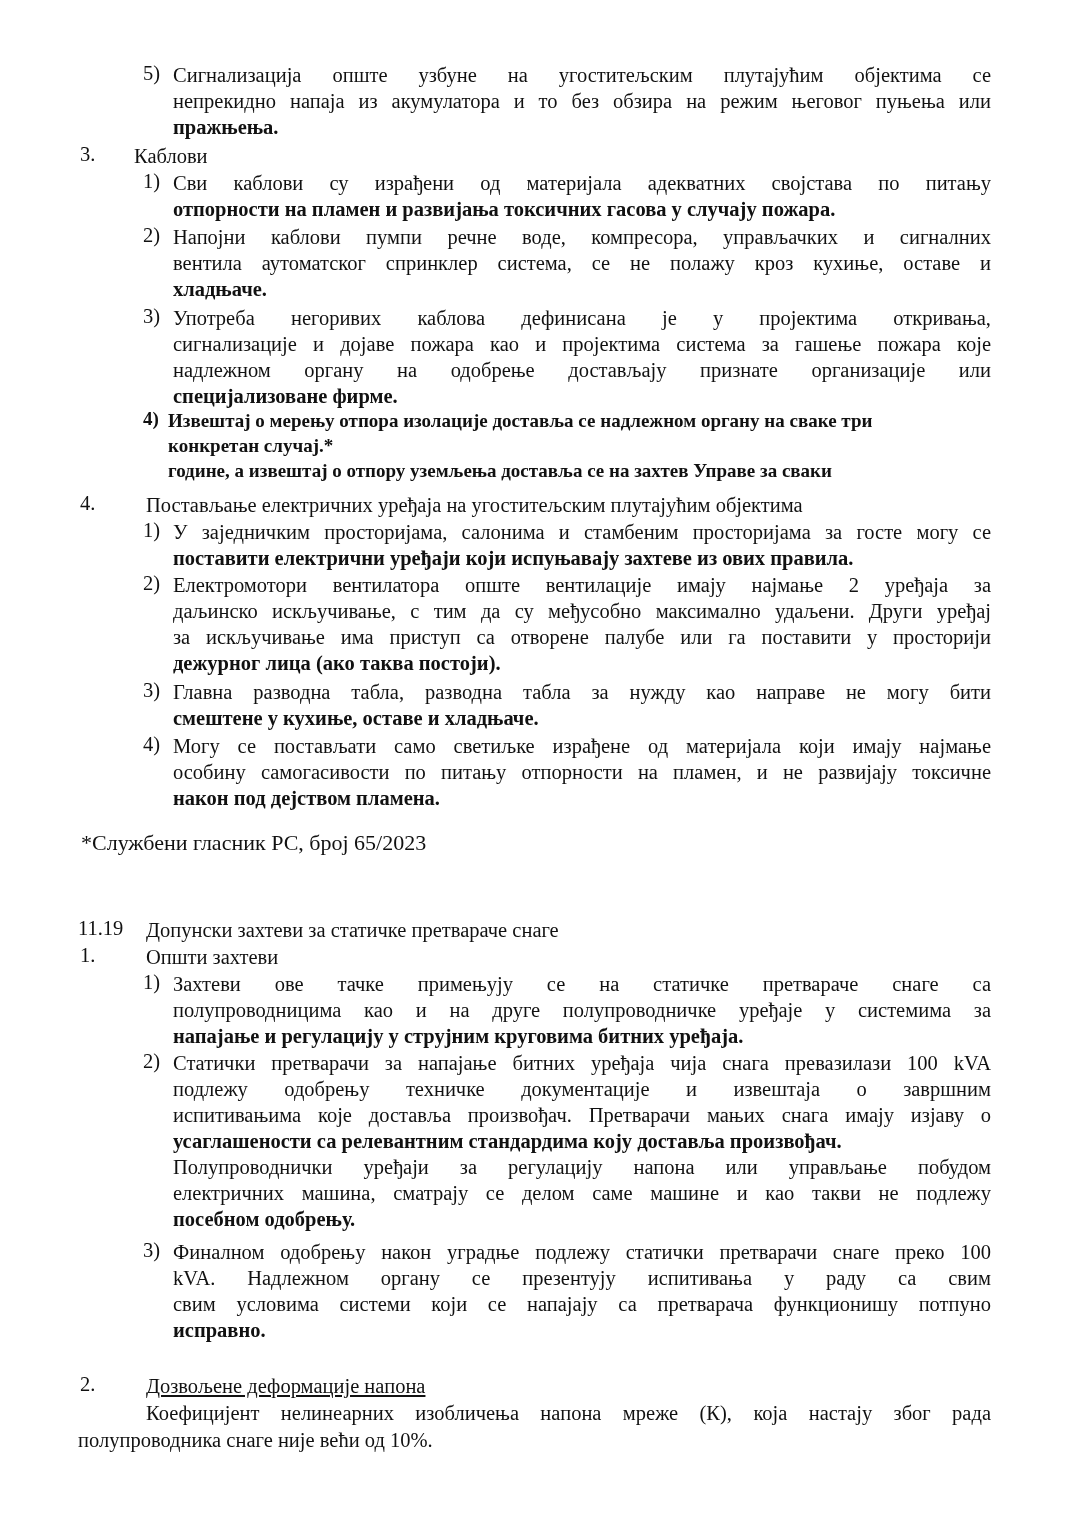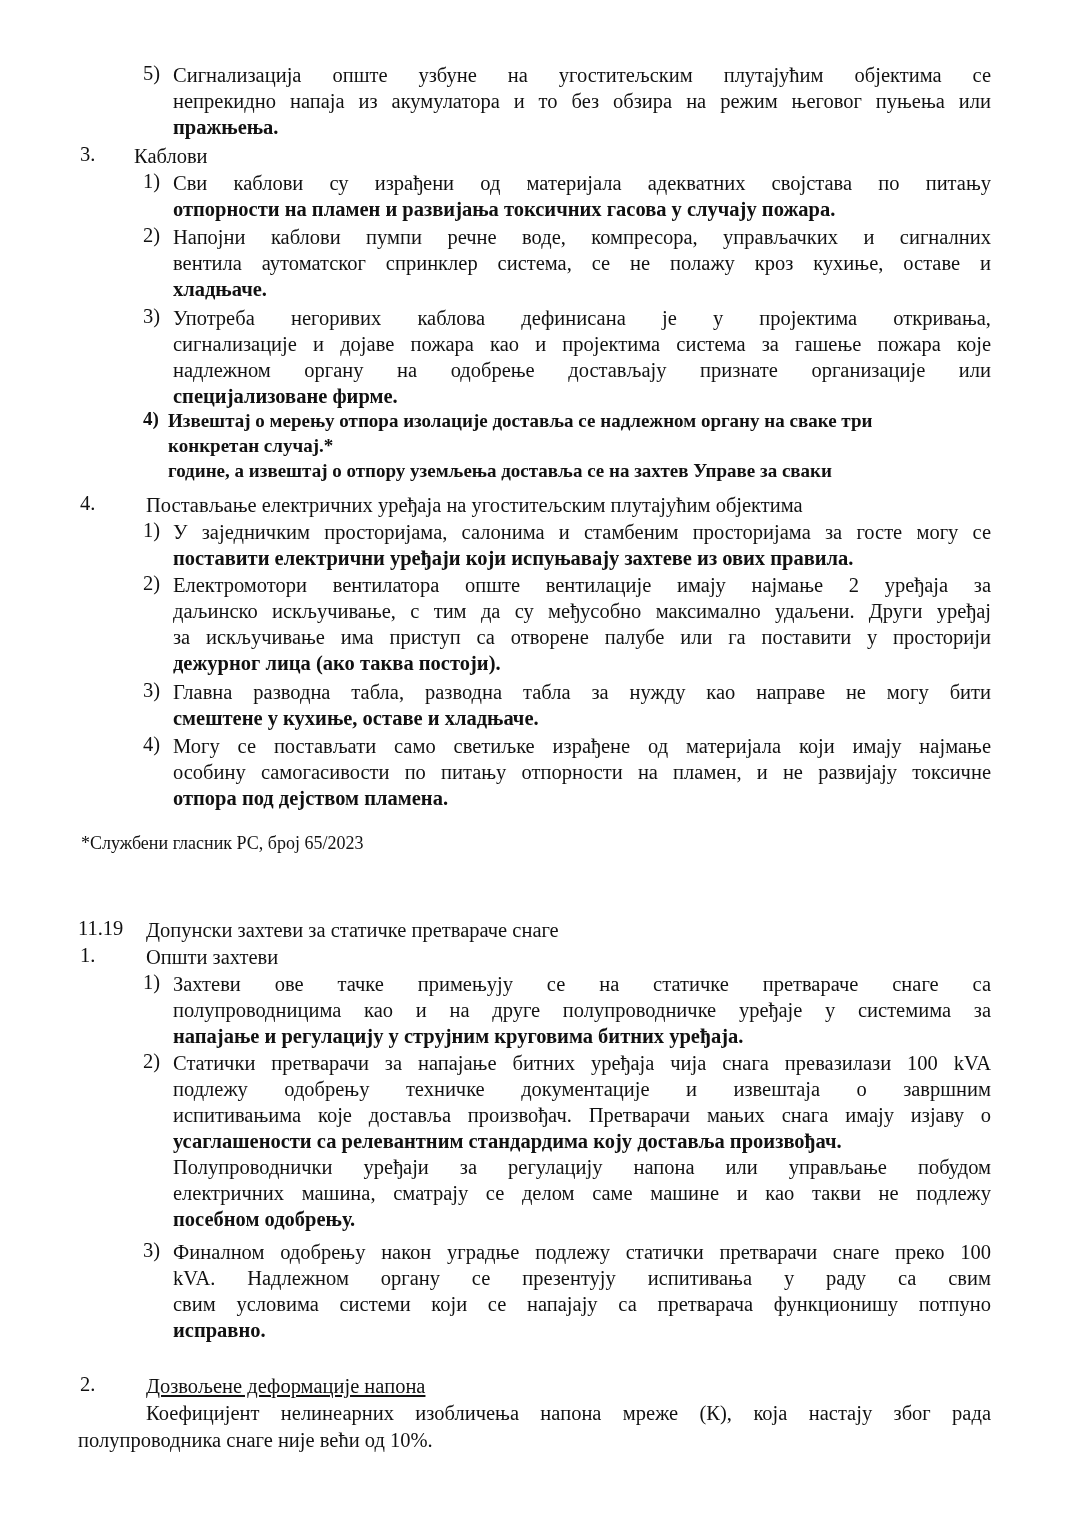--- a/index.html
+++ b/index.html
@@ -2,21 +2,21 @@
 <html><head>
 <meta charset="utf-8">
 <style>
   html, body { margin: 0; padding: 0; background: #ffffff; }
   body { width: 1090px; height: 1530px; position: relative; overflow: hidden;
          font-family: "Liberation Serif", serif; color: #111; font-size: 20.5px; }
   .page { position: absolute; left: 0; top: 0; width: 1090px; height: 1530px; }
   .line { position: absolute; white-space: nowrap; line-height: 26px; }
   .num { position: absolute; }
   .bold { font-weight: bold; font-size: 19px; }
-  .foot { font-size: 18px; }
+  .foot { font-size: 22px; }
   .j { display: block; text-align: justify; text-align-last: justify; }
   .l { display: block; font-weight: bold; }
 </style>
 </head>
 <body>
 
 <div class="page">
 
   <div>
     <span class="num" style="left:143px;top:62px;">5)</span>
@@ -97,21 +97,21 @@
       <span class="j">Главна разводна табла, разводна табла за нужду као направе не могу бити</span>
       <span class="l">смештене у кухиње, оставе и хладњаче.</span>
     </div>
   </div>
 
   <div>
     <span class="num" style="left:143px;top:733px;">4)</span>
     <div class="line" style="left:173px;top:733px;width:818px;">
       <span class="j">Могу се постављати само светиљке израђене од материјала који имају најмање</span>
       <span class="j">особину самогасивости по питању отпорности на пламен, и не развијају токсичне</span>
-      <span class="l">отпора под дејством пламена.</span>
+      <span class="l">након под дејством пламена.</span>
     </div>
   </div>
 
   <span class="line foot" style="left:81px;top:830px;">*Службени гласник РС, број 65/2023</span>
 
   <div>
     <span class="num" style="left:78px;top:917px;">11.19</span>
     <span class="line" style="left:146px;top:917px;">Допунски захтеви за статичке претвараче снаге</span>
   </div>
 

